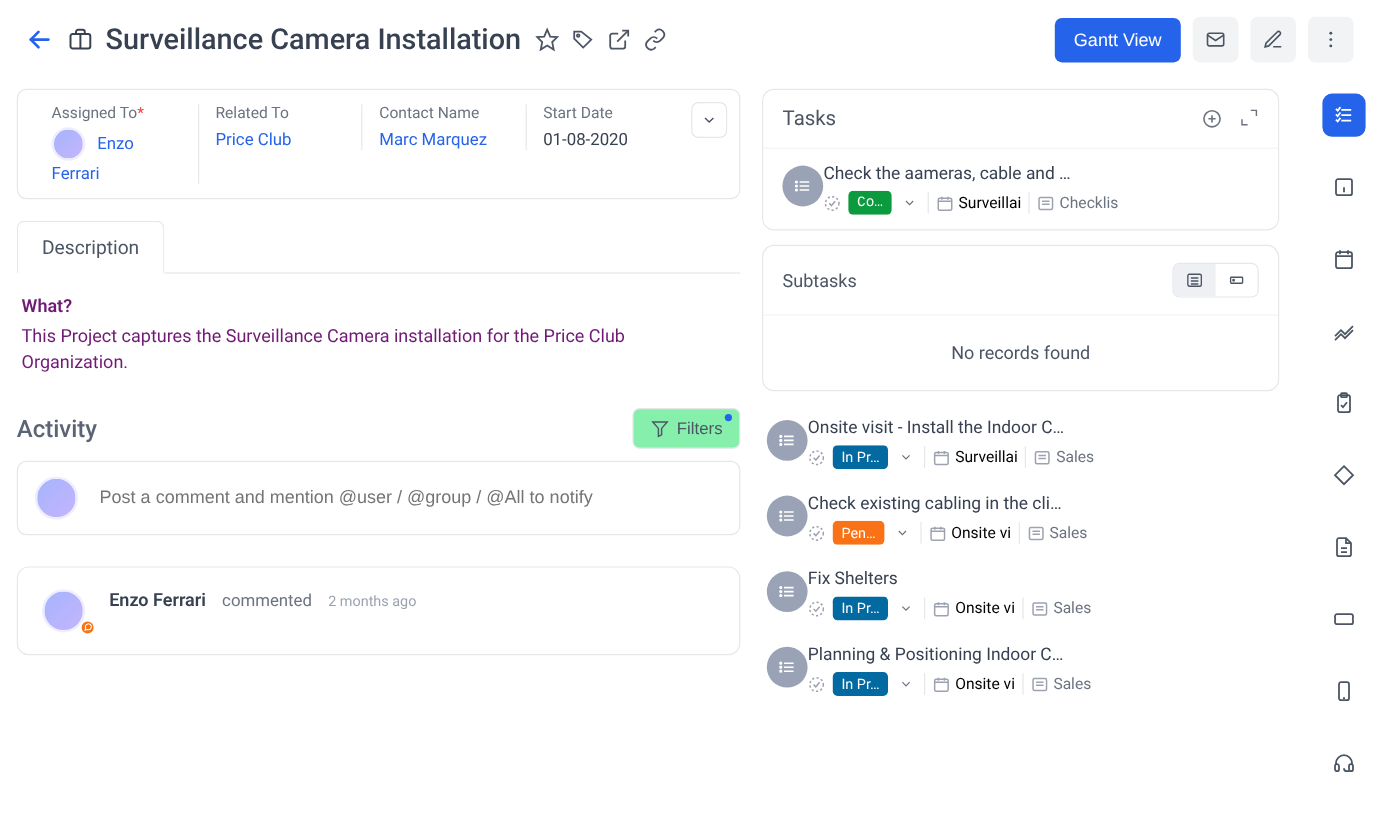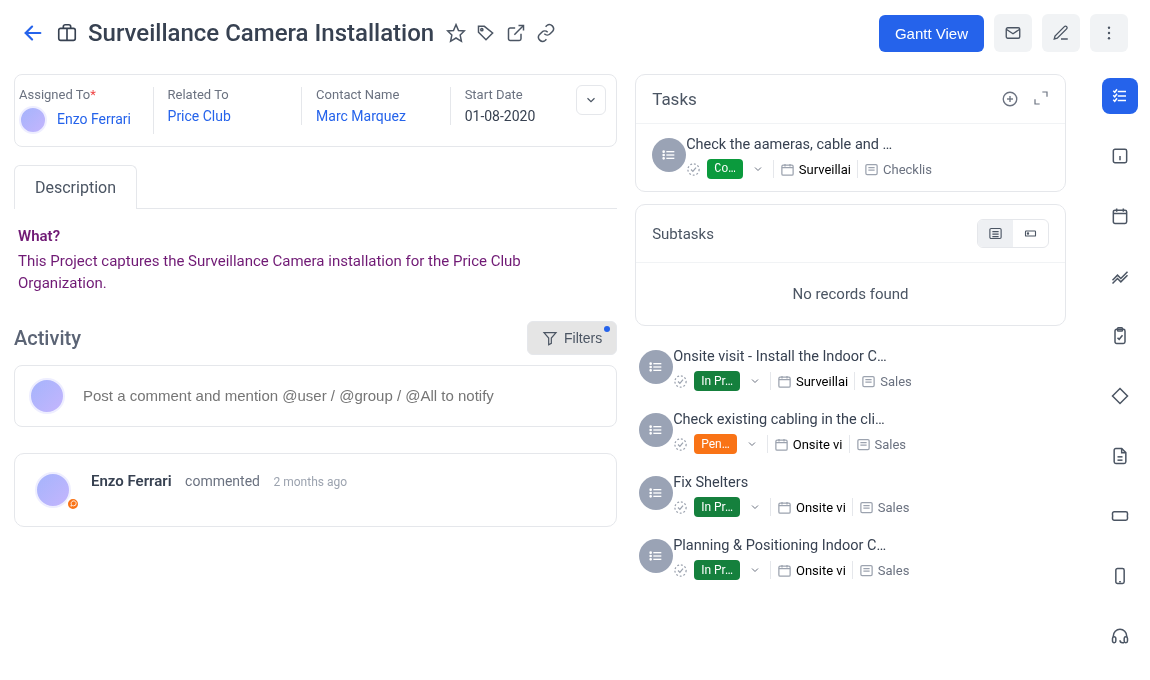--- a/index.html
+++ b/index.html
@@ -19,21 +19,21 @@
 
   
   .body { display: flex; flex: 1; gap: 18px; padding: 8px 0 8px 14px; overflow: hidden; }
   .main-col { flex: 1.4; display: flex; flex-direction: column; gap: 18px; min-width: 0; }
   .side-col { flex: 1; display: flex; flex-direction: column; gap: 12px; min-width: 0; padding-right: 6px; }
   .rail { width: 60px; display: flex; flex-direction: column; align-items: center; gap: 24px; padding-top: 4px; }
   .rail .rbtn { width: 36px; height: 36px; border-radius: 8px; display: flex; align-items: center; justify-content: center; color: #4b5563; cursor: pointer; }
   .rail .rbtn.active { background: #2563eb; color: #fff; }
 
   
-  .info-card { border: 1px solid #e5e7eb; border-radius: 8px; display: flex; align-items: flex-start; padding: 12px 4px; gap: 0; position: relative; }
+  .info-card { border: 1px solid #e5e7eb; border-radius: 8px; display: flex; align-items: flex-start; padding: 12px 28px; gap: 0; position: relative; }
   .info-seg { flex: 1; border-right: 1px solid #e5e7eb; padding-right: 14px; margin-right: 14px; }
   .info-seg:last-of-type { border-right: none; }
   .info-label { font-size: 13px; color: #6b7280; display: block; margin-bottom: 4px; }
   .req { color: #ef4444; }
   .info-value { font-size: 14px; color: #2563eb; cursor: pointer; }
   .info-value.plain { color: #374151; cursor: default; }
   .avatar { width: 28px; height: 28px; border-radius: 50%; background: linear-gradient(135deg,#a5b4fc,#c4b5fd); display: inline-block; vertical-align: middle; margin-right: 6px; border: 2px solid #eef; }
   .expand-btn { width: 30px; height: 30px; border: 1px solid #e5e7eb; border-radius: 6px; display: flex; align-items: center; justify-content: center; cursor: pointer; color: #4b5563; position: absolute; right: 10px; top: 10px; }
 
   
@@ -41,21 +41,21 @@
   .tab { display: inline-block; border: 1px solid #e5e7eb; border-bottom: none; border-radius: 6px 6px 0 0; padding: 12px 20px; font-size: 16px; color: #4b5563; background: #fff; }
   .tab-rest { border-bottom: 1px solid #e5e7eb; flex:1; }
   .tab-row { display:flex; align-items:flex-end; }
   .desc-body { padding: 16px 4px 8px 4px; font-size: 15px; color: #701a75; line-height: 1.5; }
   .desc-body .what { font-weight: 600; margin-bottom: 2px; }
 
   
   .activity { }
   .activity-head { display: flex; align-items: center; justify-content: space-between; margin-bottom: 10px; }
   .activity-title { font-size: 20px; font-weight: 500; color: #5b6475; }
-  .filter-btn { border: 1px solid #e5e7eb; border-radius: 6px; background: #e5e5e5; padding: 8px 14px; font-size: 14px; color: #4b5563; display: flex; align-items: center; gap: 6px; cursor: pointer; position: relative; }
+  .filter-btn { border: 1px solid #e5e7eb; border-radius: 6px; background: #86efac; padding: 8px 14px; font-size: 14px; color: #4b5563; display: flex; align-items: center; gap: 6px; cursor: pointer; position: relative; }
   .dot { position: absolute; top: 4px; right: 6px; width: 6px; height: 6px; border-radius: 50%; background: #2563eb; }
   .comment-input { display: flex; align-items: center; gap: 12px; border: 1px solid #e5e7eb; border-radius: 8px; padding: 12px 14px; }
   .comment-input input { flex: 1; border: none; outline: none; font-size: 15px; color: #6b7280; }
   .comment-card { border: 1px solid #e5e7eb; border-radius: 10px; padding: 18px 20px; display: flex; gap: 14px; margin-top: 26px; }
   .comment-card .av { position: relative; }
   .comment-card .av .badge { position: absolute; right: -3px; bottom: -3px; width: 14px; height: 14px; border: 2px solid #fff; border-radius: 50%; background: #f97316; display:flex; align-items:center; justify-content:center; }
   .comment-meta { font-size: 14px; color: #6b7280; margin-bottom: 6px; }
   .comment-meta .author { font-weight: 600; color: #374151; margin-right: 10px; font-size:15px; }
   .comment-meta .ago { font-size: 12px; color: #9ca3af; margin-left: 10px; }
   .comment-body { font-size: 15px; color: #4b5563; line-height: 1.7; }
@@ -67,21 +67,21 @@
   .phead .picons { display:flex; gap:14px; color:#6b7280; }
   .phead .picons .pi { cursor:pointer; }
   .task { display: flex; padding: 12px 16px; border-bottom: 1px solid #f3f4f6; align-items:flex-start; }
   .task:last-child { border-bottom:none; }
   .tico { width: 34px; height: 34px; border-radius: 50%; background: #9aa3b5; display:flex; align-items:center; justify-content:center; color:#fff; flex-shrink:0; margin-top:2px;}
   .tbody { flex:1; min-width:0; }
   .ttitle { font-size: 14.5px; color: #374151; white-space: nowrap; overflow:hidden; text-overflow: ellipsis; margin-bottom: 6px; }
   .tmeta { display:flex; align-items:center; gap:6px; flex-wrap:nowrap; overflow:hidden; }
   .chip { font-size: 12px; color:#fff; padding: 3px 7px; border-radius: 4px; display:inline-flex; align-items:center; gap:4px; max-width:48px; overflow:hidden; white-space:nowrap; }
   .chip.green { background:#0b9a3d;font-family:Liberation Mono, monospace; }
-  .chip.blue  { background:#15803d; }
+  .chip.blue  { background:#0369a1; }
   .chip.orange{ background:#f97316; }
   .chev { color:#6b7280; cursor:pointer; padding: 2px 3px; }
   .sep { width:1px; height:18px; background:#e5e7eb; }
   .link { color:#000000; font-size:13px; cursor:pointer; display:inline-flex; align-items:center; gap:4px; white-space:nowrap; overflow:hidden; }
   .muted { color:#6b7280; font-size:13px; display:inline-flex; align-items:center; gap:4px; white-space:nowrap; }
   .subtasks-panel { border: 1px solid #e5e7eb; border-radius: 10px; }
   .subtasks-head { display:flex; align-items:center; justify-content:space-between; padding: 14px 16px; border-bottom: 1px solid #f1f3f5; }
   .view-toggle { border:1px solid #e5e7eb; border-radius:6px; display:flex; overflow:hidden; }
   .view-toggle .vt { padding: 6px 10px; font-size:13px; color:#4b5563; cursor:pointer; display:flex; }
   .view-toggle .vt.active { background:#eef0f3; }

